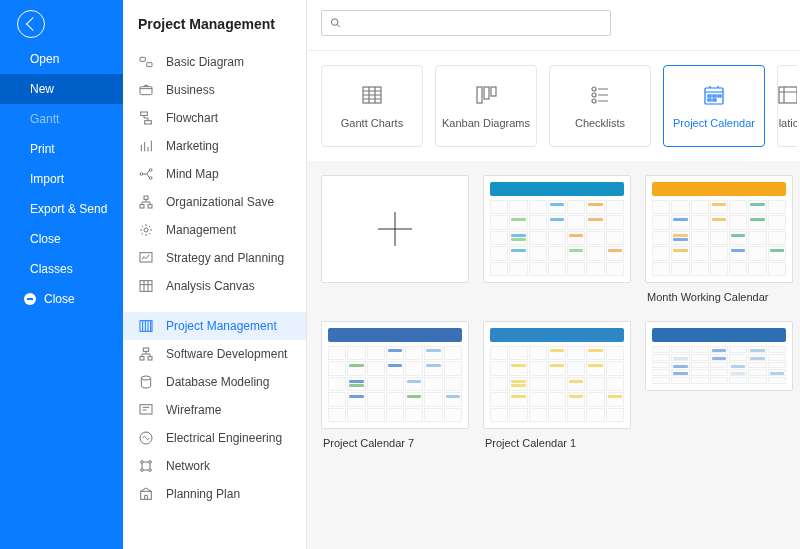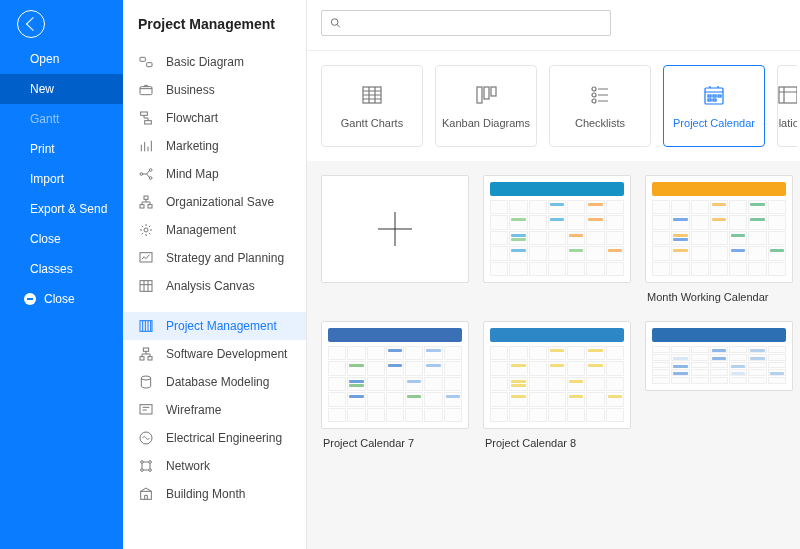--- a/index.html
+++ b/index.html
@@ -187,21 +187,21 @@
             <circle cx="18" cy="18" r="2"></circle>
             <path d="M8 6h8M6 8v8M18 8v8M8 18h8"></path>
           </svg></span>
         <span>Network</span>
       </div>
       <div class="type-item">
         <span class="type-icon"><svg viewBox="0 0 24 24" fill="none" stroke="currentColor" stroke-width="1.5">
             <rect x="4" y="8" width="16" height="12"></rect>
             <path d="M4 8l8-5 8 5M10 20v-6h4v6"></path>
           </svg></span>
-        <span>Building Month</span>
+        <span>Planning Plan</span>
       </div>
     </div>
 </div>
 
 <div class="main">
   <div class="search-row">
     <div class="search-box">
       <svg class="search-icon" viewBox="0 0 24 24" fill="none" stroke="currentColor" stroke-width="2">
           <circle cx="10" cy="10" r="7"></circle>
           <line x1="21" y1="21" x2="15" y2="15"></line>
@@ -516,21 +516,21 @@
               <div class="cal-cell"></div>
               <div class="cal-cell"></div>
               <div class="cal-cell"></div>
               <div class="cal-cell"></div>
               <div class="cal-cell"></div>
               <div class="cal-cell"></div>
               <div class="cal-cell"></div>
             </div>
           </div>
         </div>
-        <div class="g-label">Project Calendar 8</div>
+        <div class="g-label">Project Calendar 1</div>
       </div>
       <div class="g-card">
         <div class="g-thumb" style="height: 70px;">
           <div class="cal">
             <div class="cal-head" style="background:#2d6fb3"></div>
             <div class="cal-grid">
               <div class="cal-cell"></div>
               <div class="cal-cell"></div>
               <div class="cal-cell"></div>
               <div class="cal-cell">

